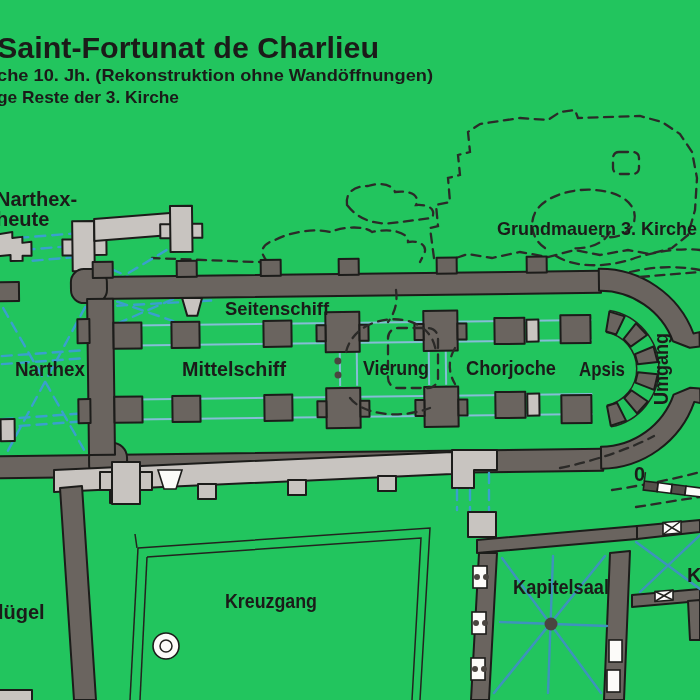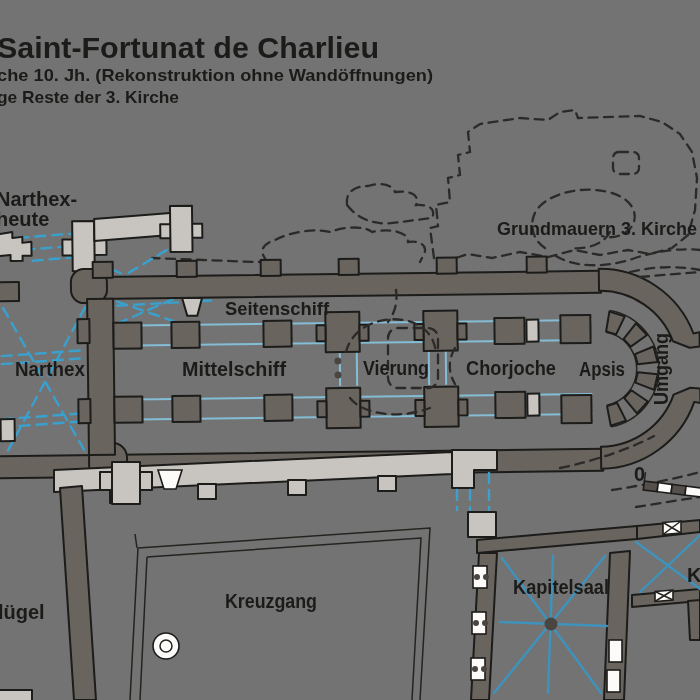--- a/index.html
+++ b/index.html
@@ -1,16 +1,16 @@
 <!DOCTYPE html>
 <html><head>
 <meta charset="utf-8">
 <style>
   html,body{margin:0;padding:0;background:#fbfaf7;}
-  #stage{position:relative;width:700px;height:700px;overflow:hidden;background:#737373;}
+  #stage{position:relative;width:700px;height:700px;overflow:hidden;background:#22c55e;}
   svg{position:absolute;left:0;top:0;}
   text{font-family:"Liberation Sans",sans-serif;fill:#1b1b19;}
   .t-title{font-size:30px;font-weight:bold;}
   .t-sub{font-size:17px;font-weight:bold;}
   .t-label{font-size:20px;font-weight:bold;}
   .t-label-s{font-size:19px;font-weight:bold;}
   .wall-dark{fill:#6a645f;stroke:#1c1c1a;stroke-width:2;stroke-linejoin:round;}
   .wall-light{fill:#c8c4c0;stroke:#1c1c1a;stroke-width:2;stroke-linejoin:round;}
   .dash3{fill:none;stroke:#2b2a28;stroke-width:2.3;stroke-dasharray:9 6.5;stroke-linecap:round;}
   .vblue{fill:none;stroke:#85bdd6;stroke-width:2;}

